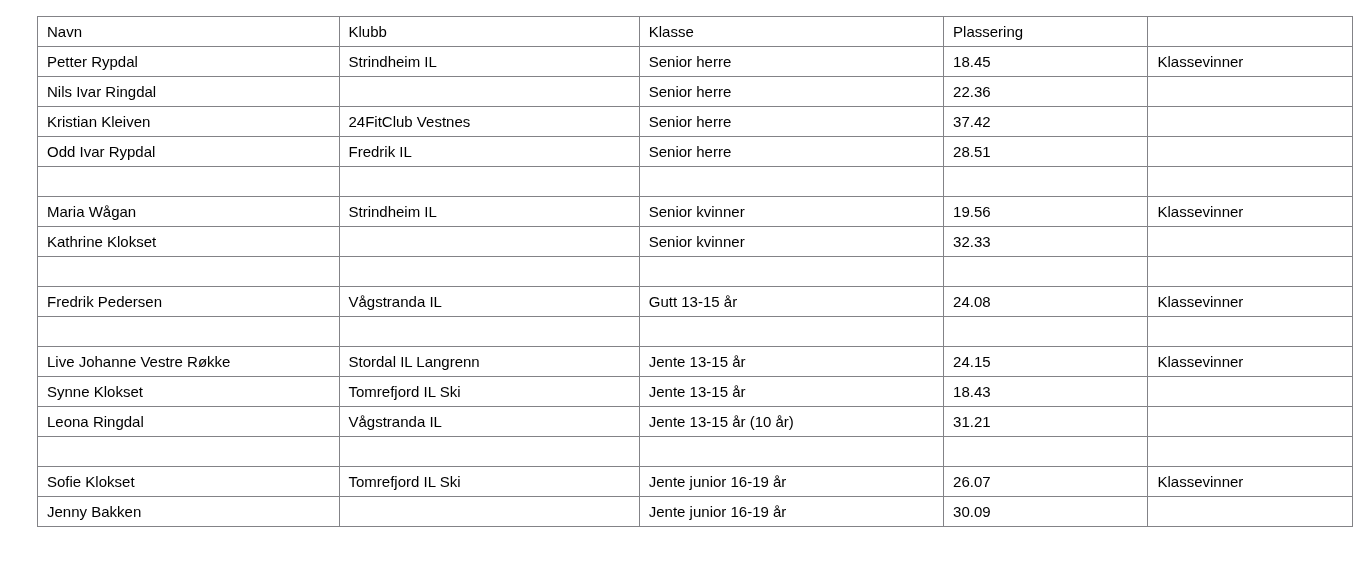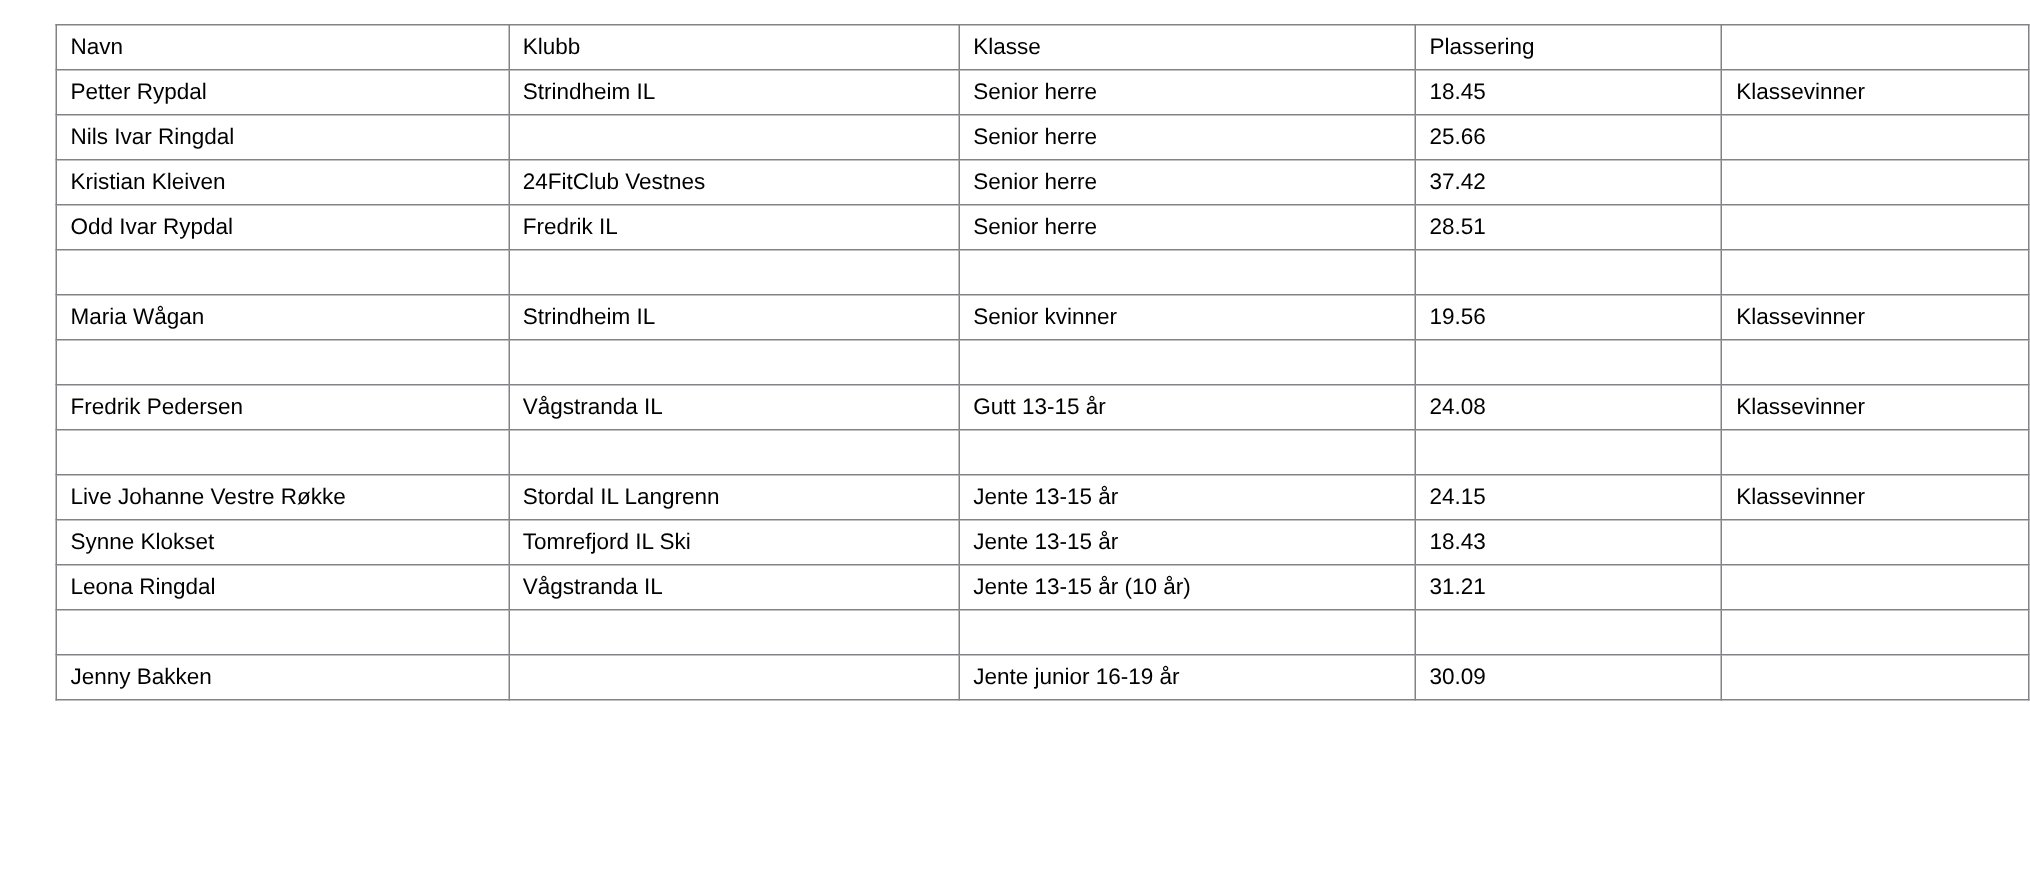--- a/index.html
+++ b/index.html
@@ -67,21 +67,21 @@
           <td>Petter Rypdal</td>
           <td>Strindheim IL</td>
           <td>Senior herre</td>
           <td>18.45</td>
           <td>Klassevinner</td>
         </tr>
         <tr>
           <td>Nils Ivar Ringdal</td>
           <td></td>
           <td>Senior herre</td>
-          <td>25.66</td>
+          <td>22.36</td>
           <td></td>
         </tr>
         <tr>
           <td>Kristian Kleiven</td>
           <td>24FitClub Vestnes</td>
           <td>Senior herre</td>
           <td>37.42</td>
           <td></td>
         </tr>
         <tr>
@@ -97,20 +97,27 @@
           <td></td>
           <td></td>
           <td></td>
         </tr>
         <tr>
           <td>Maria Wågan</td>
           <td>Strindheim IL</td>
           <td>Senior kvinner</td>
           <td>19.56</td>
           <td>Klassevinner</td>
+        </tr>
+        <tr>
+          <td>Kathrine Klokset</td>
+          <td></td>
+          <td>Senior kvinner</td>
+          <td>32.33</td>
+          <td></td>
         </tr>
         <tr>
           <td></td>
           <td></td>
           <td></td>
           <td></td>
           <td></td>
         </tr>
         <tr>
           <td>Fredrik Pedersen</td>
@@ -148,20 +155,27 @@
           <td></td>
         </tr>
         <tr>
           <td></td>
           <td></td>
           <td></td>
           <td></td>
           <td></td>
         </tr>
         <tr>
+          <td>Sofie Klokset</td>
+          <td>Tomrefjord IL Ski</td>
+          <td>Jente junior 16-19 år</td>
+          <td>26.07</td>
+          <td>Klassevinner</td>
+        </tr>
+        <tr>
           <td>Jenny Bakken</td>
           <td></td>
           <td>Jente junior 16-19 år</td>
           <td>30.09</td>
           <td></td>
         </tr>
       </tbody>
   </table>
 </div>
 

